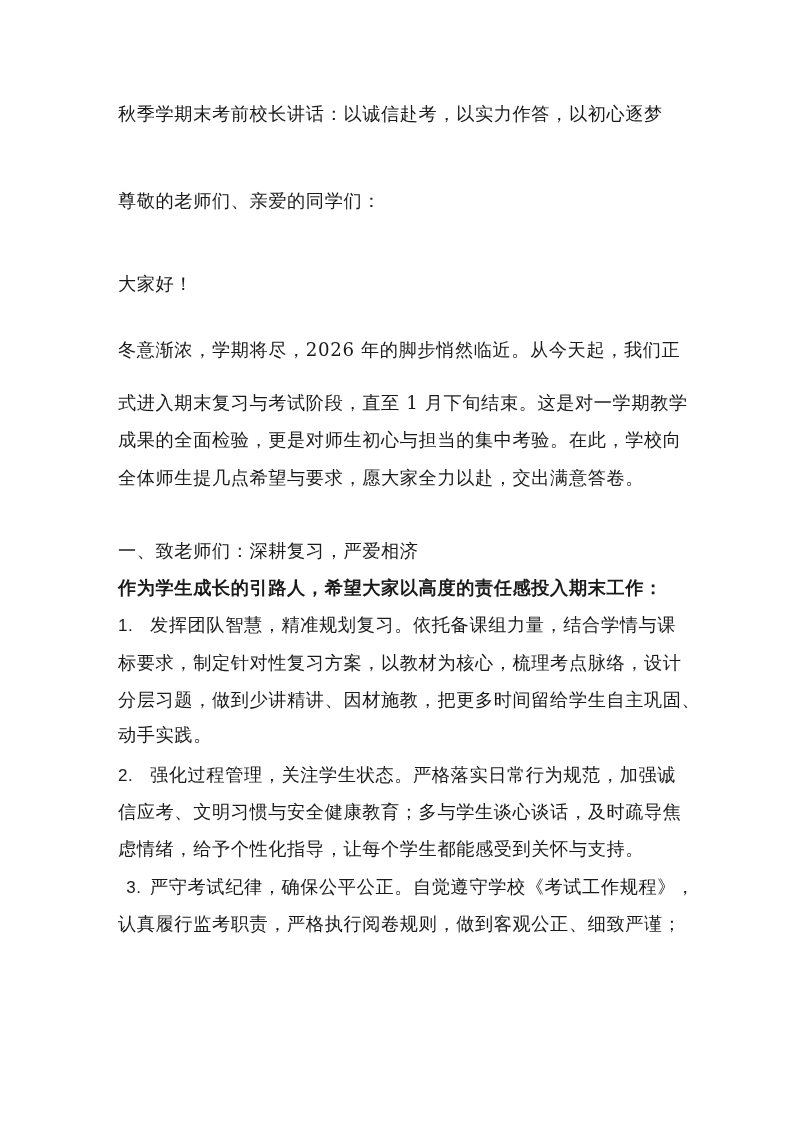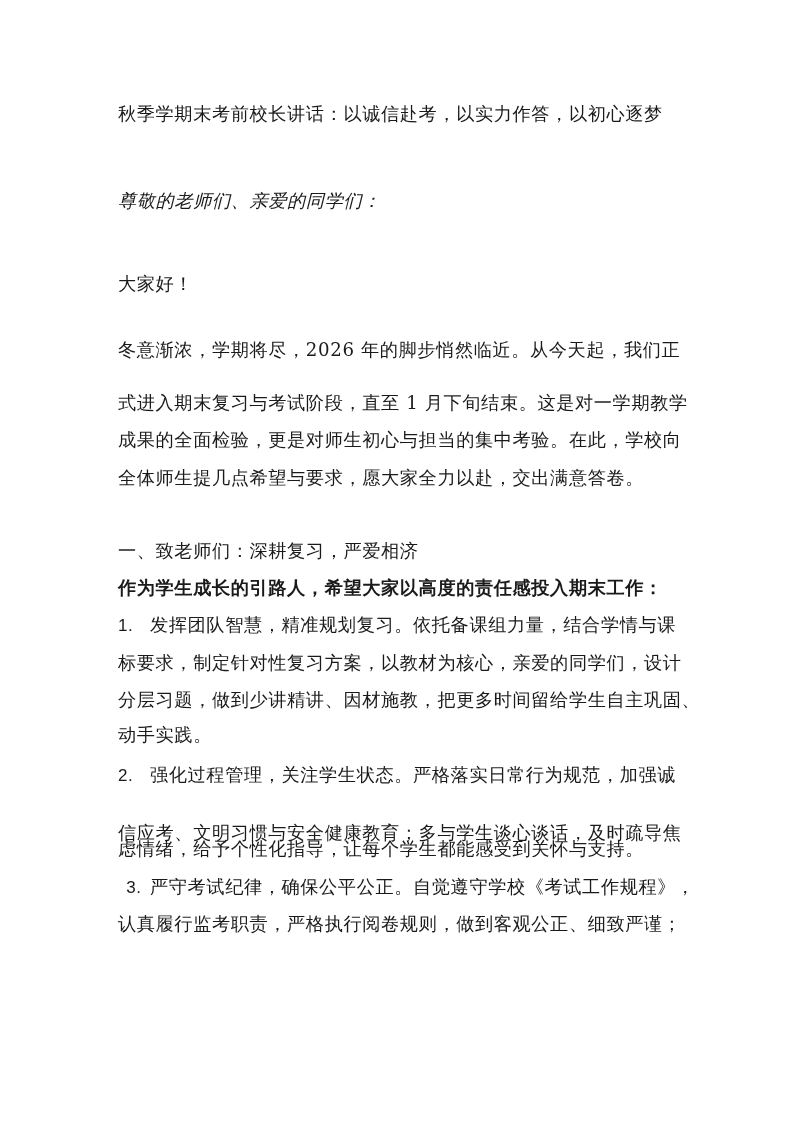--- a/index.html
+++ b/index.html
@@ -36,48 +36,48 @@
       font-size: 17px;
     }
   </style>
 </head>
 <body>
 
 <div class="page">
 
   <div class="line" style="top:103px;">秋季学期末考前校长讲话：以诚信赴考，以实力作答，以初心逐梦</div>
 
-  <div class="line" style="top:190px;font-style:italic;">尊敬的老师们、亲爱的同学们：</div>
+  <div class="line" style="top:190px;">尊敬的老师们、亲爱的同学们：</div>
 
   <div class="line" style="top:273px;">大家好！</div>
 
   <div>
     <div class="line" style="top:339px;">冬意渐浓，学期将尽，2026 年的脚步悄然临近。从今天起，我们正</div>
     <div class="line" style="top:392px;">式进入期末复习与考试阶段，直至 1 月下旬结束。这是对一学期教学</div>
     <div class="line" style="top:429px;">成果的全面检验，更是对师生初心与担当的集中考验。在此，学校向</div>
     <div class="line" style="top:467px;">全体师生提几点希望与要求，愿大家全力以赴，交出满意答卷。</div>
   </div>
 
   <div class="line" style="top:540px;">一、致老师们：深耕复习，严爱相济</div>
   <div class="line" style="top:577px;font-weight:bold;">作为学生成长的引路人，希望大家以高度的责任感投入期末工作：</div>
 
   <div>
     <div class="line" style="top:614px;">
       <span class="num">1.</span><span>发挥团队智慧，精准规划复习。依托备课组力量，结合学情与课</span>
     </div>
-    <div class="line" style="top:652px;">标要求，制定针对性复习方案，以教材为核心，亲爱的同学们，设计</div>
+    <div class="line" style="top:652px;">标要求，制定针对性复习方案，以教材为核心，梳理考点脉络，设计</div>
     <div class="line" style="top:689px;text-align:center;">分层习题，做到少讲精讲、因材施教，把更多时间留给学生自主巩固、</div>
     <div class="line" style="top:724px;">动手实践。</div>
   </div>
 
   <div>
     <div class="line" style="top:764px;">
       <span class="num">2.</span><span>强化过程管理，关注学生状态。严格落实日常行为规范，加强诚</span>
     </div>
-    <div class="line" style="top:822px;">信应考、文明习惯与安全健康教育；多与学生谈心谈话，及时疏导焦</div>
+    <div class="line" style="top:801px;">信应考、文明习惯与安全健康教育；多与学生谈心谈话，及时疏导焦</div>
     <div class="line" style="top:838px;">虑情绪，给予个性化指导，让每个学生都能感受到关怀与支持。</div>
   </div>
 
   <div>
     <div class="line" style="top:876px;text-align:center;">
       <span class="num">3.</span><span>严守考试纪律，确保公平公正。自觉遵守学校《考试工作规程》，</span>
     </div>
     <div class="line" style="top:913px;">认真履行监考职责，严格执行阅卷规则，做到客观公正、细致严谨；</div>
   </div>
 

